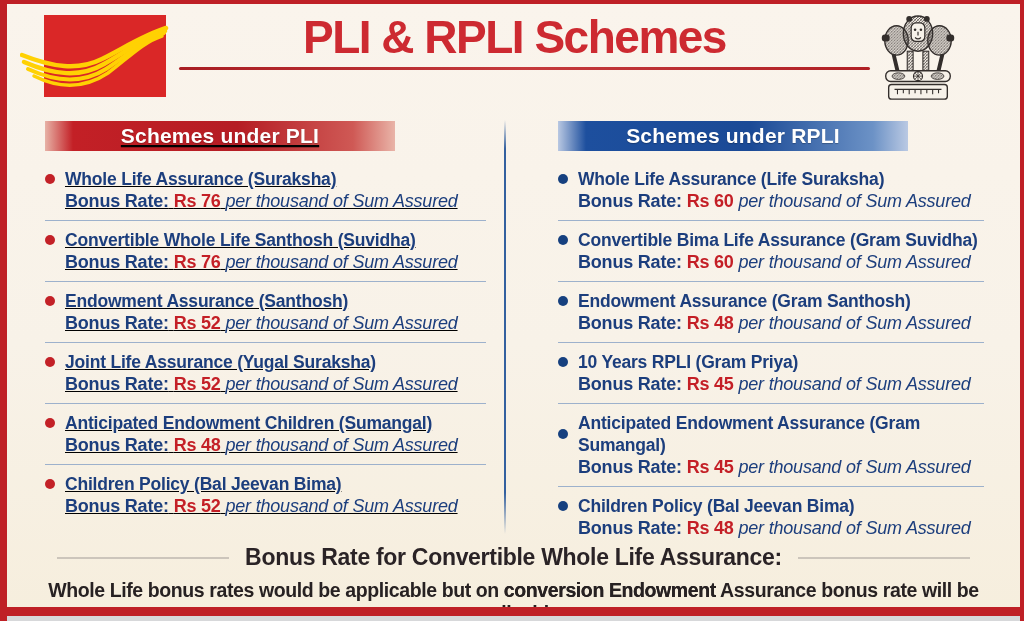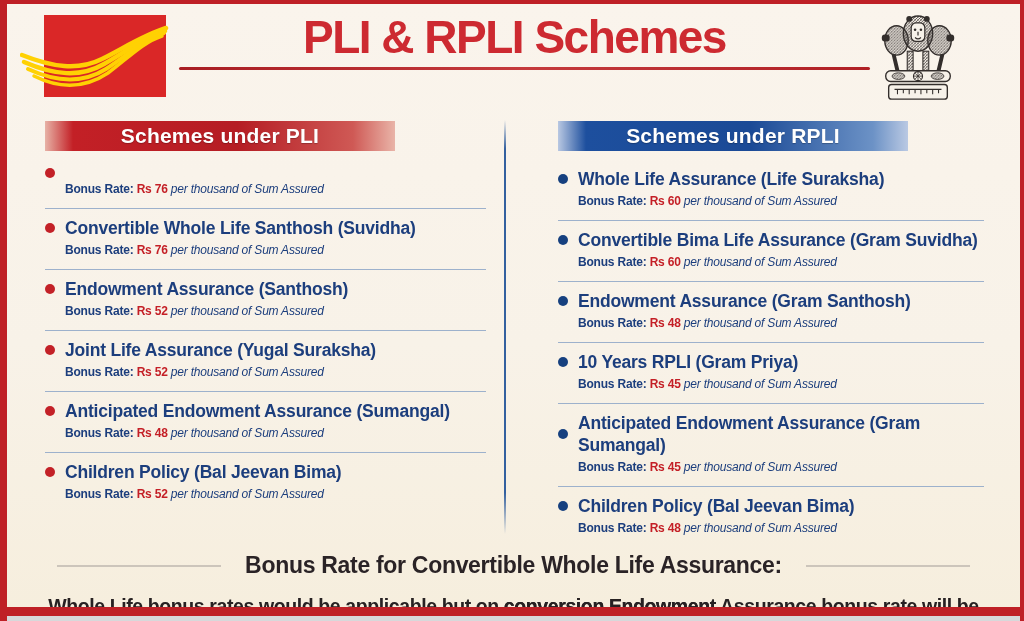--- a/index.html
+++ b/index.html
@@ -30,21 +30,21 @@
     background:linear-gradient(90deg,#a81d22,#c53a3c 50%,#b02025);
     border-radius:2px;
   }
   .emblem-svg{position:absolute;right:58px;top:4px;width:88px;height:104px;}
   
   .cols{
     position:absolute;top:112px;left:0;right:0;height:426px;
     display:flex;box-sizing:border-box;padding:0 36px 0 38px;
   }
   .col{box-sizing:border-box;}
-  .col-pli{width:459px;padding-right:18px;}
+  .col-pli{width:459px;padding-right:18px;text-decoration:underline;}
   .col-rpli{flex:1;padding-left:52px;}
   .vdivider{
     width:2px;align-self:stretch;margin:4px 0 8px 0;
     background:linear-gradient(180deg,rgba(51,96,159,0) 0%,#33609f 7%,#33609f 90%,rgba(51,96,159,0) 100%);
   }
   .banner{
     width:350px;height:30px;line-height:30px;margin-top:5px;
     text-align:center;color:#ffffff;font-size:21px;font-weight:bold;
     letter-spacing:.2px;text-shadow:0 1px 1px rgba(0,0,0,.25);
   }
@@ -54,29 +54,29 @@
   .banner-blue{
     background:linear-gradient(90deg,#b9c8e2 0%,#1d4f9e 8%,#1b4a96 55%,#6c92c6 90%,#bac9e3 100%);
   }
   .schemes{list-style:none;margin:9px 0 0 0;padding:0;}
   .scheme{padding:8px 0 7px 0;}
   .scheme:not(:last-child){border-bottom:1px solid #9db1cc;}
   .scheme-title{display:flex;align-items:center;gap:10px;
     font-size:17.5px;font-weight:bold;color:#1c3e7d;line-height:22px;letter-spacing:-.2px;}
   .bullet{width:10px;height:10px;border-radius:50%;background:#c32127;flex:none;}
   .col-rpli .bullet{background:#16407f;}
-  .bonus{padding-left:20px;font-size:12px;color:#1c3e7d;line-height:23px;letter-spacing:-.2px;}
+  .bonus{padding-left:20px;font-size:18px;color:#1c3e7d;line-height:23px;letter-spacing:-.2px;}
   .bonus .lbl{font-weight:bold;}
   .bonus .rate{font-weight:bold;color:#c41f26;}
   .bonus .per{font-style:italic;}
   
   .ftr{position:absolute;top:540px;left:0;right:0;}
   .ftr-head{display:flex;align-items:center;gap:16px;margin:0 50px;}
   .hline{flex:1;height:2px;background:#ccc5bb;}
-  .ftr-title{margin:8px;font-size:23px;font-weight:bold;color:#2a2326;white-space:nowrap;letter-spacing:-.3px;}
+  .ftr-title{margin:0;font-size:23px;font-weight:bold;color:#2a2326;white-space:nowrap;letter-spacing:-.3px;}
   .ftr-note{margin:8px 18px 0 18px;text-align:center;font-size:19.5px;color:#272122;
     font-weight:bold;letter-spacing:-.4px;}
   .ftr-note .nb{font-weight:bold;text-shadow:0 0 .6px #272122;}
   
   .bar-red{position:absolute;left:-7px;right:-4px;bottom:5px;height:9px;background:#bf2026;}
   .bar-gray{position:absolute;left:-7px;right:-4px;bottom:0;height:5px;background:#d7d8da;}
 </style>
 </head>
 <body>
 
@@ -134,20 +134,21 @@
   </div>
 
   <div class="cols">
 
     <section class="col col-pli">
       <div class="banner banner-red">Schemes under PLI</div>
       <ul class="schemes">
         <li class="scheme">
           <div class="scheme-title">
               <span class="bullet"></span>
+              <span>Whole Life Assurance (Suraksha)</span>
             </div>
           <div class="bonus">
             <span class="lbl">Bonus Rate:</span>
             <span class="rate">Rs 76</span>
             <span class="per">per thousand of Sum Assured</span>
           </div>
         </li>
         <li class="scheme">
           <div class="scheme-title">
               <span class="bullet"></span>
@@ -177,21 +178,21 @@
             </div>
           <div class="bonus">
             <span class="lbl">Bonus Rate:</span>
             <span class="rate">Rs 52</span>
             <span class="per">per thousand of Sum Assured</span>
           </div>
         </li>
         <li class="scheme">
           <div class="scheme-title">
               <span class="bullet"></span>
-              <span>Anticipated Endowment Assurance (Sumangal)</span>
+              <span>Anticipated Endowment Children (Sumangal)</span>
             </div>
           <div class="bonus">
             <span class="lbl">Bonus Rate:</span>
             <span class="rate">Rs 48</span>
             <span class="per">per thousand of Sum Assured</span>
           </div>
         </li>
         <li class="scheme">
           <div class="scheme-title">
               <span class="bullet"></span>

